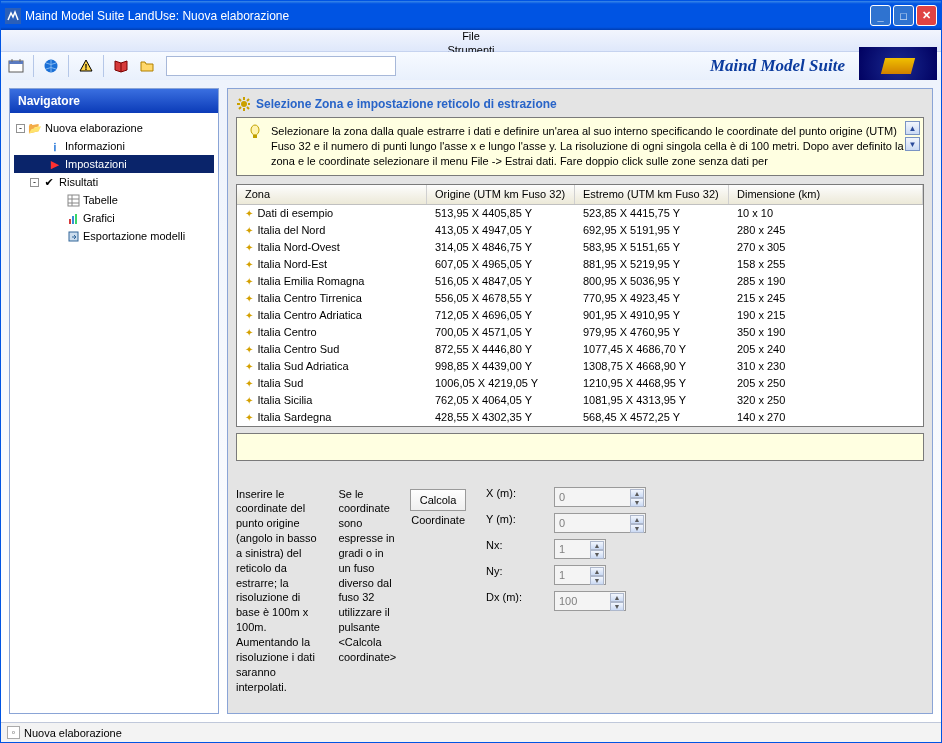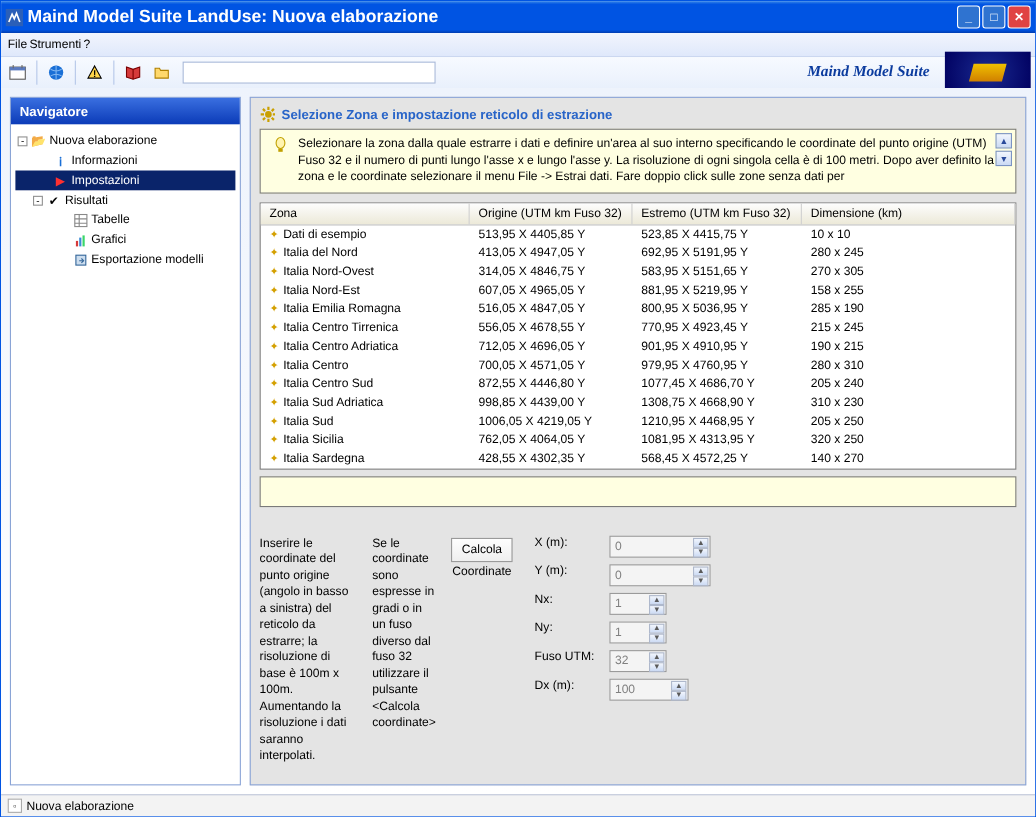--- a/index.html
+++ b/index.html
@@ -2,35 +2,35 @@
 <html><head>
 <meta charset="utf-8">
 <style>
   * { box-sizing: border-box; }
   body { margin: 0; font-family: Tahoma, Arial, sans-serif; font-size: 11px; background: #fff; overflow: hidden; }
   
   .window { width: 942px; height: 743px; border: 1px solid #0054e3; display: flex; flex-direction: column; }
   
   .titlebar { height: 29px; background: linear-gradient(to bottom, #3a88e8 0%, #0054e3 10%, #0054e3 90%, #003db1 100%); color: #fff; display: flex; align-items: center; padding: 0 4px; }
   .titlebar-icon { width: 16px; height: 16px; margin-right: 4px; }
-  .titlebar-text { flex: 1; font-weight: bold; font-size: 16px; }
+  .titlebar-text { flex: 1; font-weight: normal; font-size: 12px; }
   .win-btns { display: flex; gap: 2px; }
   .win-btn { width: 21px; height: 21px; border: 1px solid #fff; border-radius: 3px; display:flex; align-items:center; justify-content:center; font-weight:bold; color:#fff; }
   .win-min, .win-max { background: #2f73d0; }
   .win-close { background: #e04343; }
   
-  .menubar { height: 22px; background: linear-gradient(to bottom, #f2f5fd, #dfe8fb); border-bottom: 1px solid #c6d3ef; display: flex; align-items: center; padding: 0 6px; gap: 2px; }
+  .menubar { height: 22px; background: linear-gradient(to bottom, #f2f5fd, #dfe8fb); border-bottom: 1px solid #c6d3ef; display: flex; align-items: center; padding: 0 6px; gap: 2px; flex-direction: column; }
   .menubar span { cursor: default; }
   
   .toolbar-row { height: 28px; background: linear-gradient(to bottom, #f7faff, #e9f0fc); display: flex; align-items: center; padding: 0 4px; justify-content: space-between; }
   .toolbar { display: flex; align-items:center; gap:4px; }
   .tool-btn { width: 22px; height: 22px; display:flex; align-items:center; justify-content:center; }
   .tool-sep { width:1px; height:22px; background:#b5c7e8; margin:0 2px; }
   .long-field { width: 230px; height: 20px; border:1px solid #a7b8d9; background:#fff; margin-left:4px; }
-  .brand { font-family: Georgia, serif; font-style: italic; font-weight: bold; color: #0b3b9e; font-size: 14px; padding-right:8px; }
+  .brand { font-family: Georgia, serif; font-style: italic; font-weight: bold; color: #0b3b9e; font-size: 17px; padding-right:8px; }
   .logo { width: 78px; height: 38px; background: radial-gradient(circle at 50% 50%, #1a2a90, #000060); margin-left:6px; display:flex; align-items:center; justify-content:center; }
   .logo-inner { width:30px; height:16px; background:linear-gradient(#f0c000,#d08000); transform: skewX(-15deg); }
 
   .body-area { flex:1; display:flex; padding: 8px; gap:8px; background: linear-gradient(to bottom, #eef3fc, #fff); overflow:hidden;}
   
   .nav-panel { width: 210px; border: 1px solid #8aa4d6; background: #fff; display:flex; flex-direction:column; }
   .nav-header { background: linear-gradient(to bottom, #3a6fe0, #0b3bb8); color:#fff; font-weight:bold; padding: 5px 8px; font-size: 12px; }
   .tree { padding: 6px 4px; font-size:11px; }
   .tree-row { display:flex; align-items:center; height:18px; gap:3px; padding-left:2px; white-space:nowrap; cursor:default;}
   .tree-row.selected { background:#0a246a; color:#fff; }
@@ -308,21 +308,21 @@
               <div class="td col-estr">901,95 X 4910,95 Y</div>
               <div class="td col-dim">190 x 215</div>
             </div>
             <div class="trow">
               <div class="td col-zona zona-cell">
                 <span class="zona-dot">✦</span>
                 <span>Italia Centro</span>
               </div>
               <div class="td col-orig">700,05 X 4571,05 Y</div>
               <div class="td col-estr">979,95 X 4760,95 Y</div>
-              <div class="td col-dim">280 x 310</div>
+              <div class="td col-dim">350 x 190</div>
             </div>
             <div class="trow">
               <div class="td col-zona zona-cell">
                 <span class="zona-dot">✦</span>
                 <span>Italia Centro Sud</span>
               </div>
               <div class="td col-orig">872,55 X 4446,80 Y</div>
               <div class="td col-estr">1077,45 X 4686,70 Y</div>
               <div class="td col-dim">205 x 240</div>
             </div>
@@ -408,30 +408,20 @@
               <span class="flabel">Ny:</span>
               <div class="spinner" style="width:52px">
                 <input style="width: 32px;" disabled="" value="1">
                 <div class="spin-btns">
                   <div>▲</div>
                   <div>▼</div>
                 </div>
               </div>
             </div>
           <div class="frow">
-              <span class="flabel">Fuso UTM:</span>
-              <div class="spinner" style="width:52px">
-                <input style="width: 32px;" disabled="" value="32">
-                <div class="spin-btns">
-                  <div>▲</div>
-                  <div>▼</div>
-                </div>
-              </div>
-            </div>
-          <div class="frow">
               <span class="flabel">Dx (m):</span>
               <div class="spinner" style="width:72px">
                 <input style="width: 52px;" disabled="" value="100">
                 <div class="spin-btns">
                   <div>▲</div>
                   <div>▼</div>
                 </div>
               </div>
             </div>
         </div>

